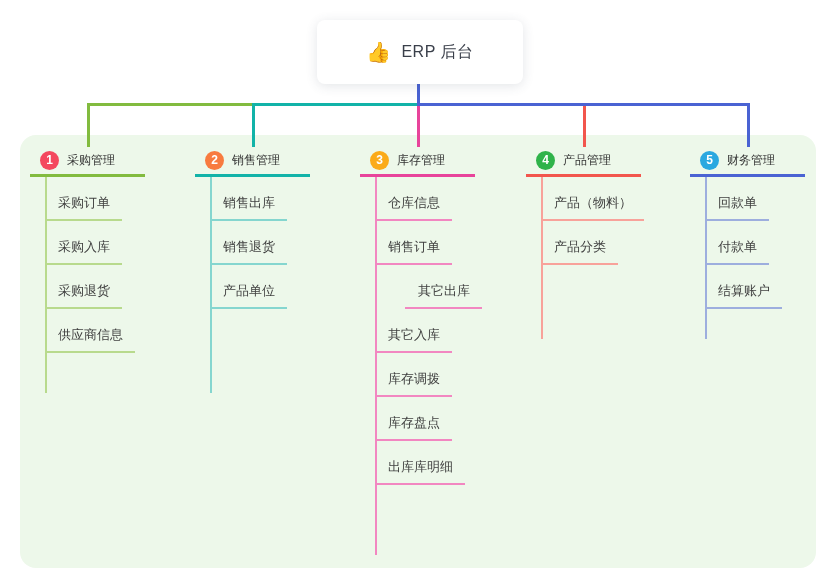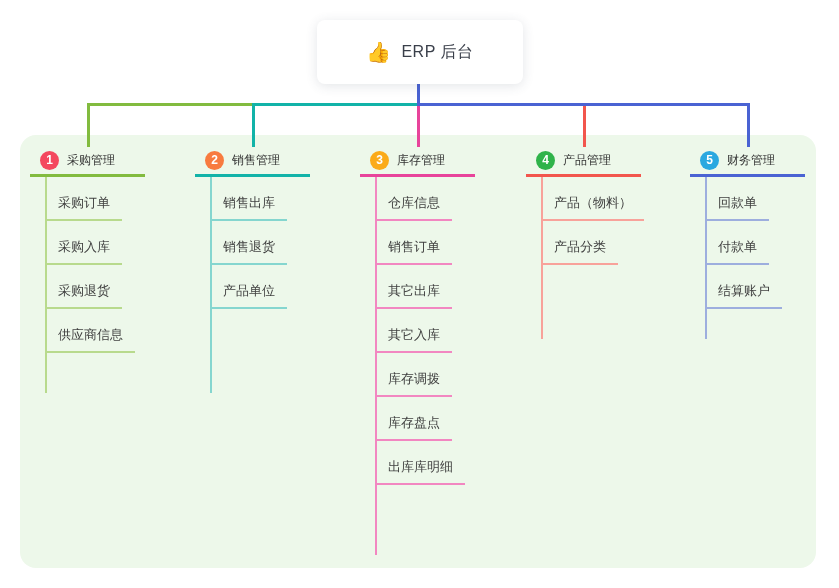--- a/index.html
+++ b/index.html
@@ -92,21 +92,21 @@
         <div class="title-rule" style="background: rgb(232, 68, 155);"></div>
         <div class="vline" style="top: 30px; height: 378px; background: rgb(242, 135, 193);"></div>
         <div class="items">
           <div class="item">
             <div class="item-label" style="border-bottom-color: rgb(242, 135, 193);">仓库信息</div>
           </div>
           <div class="item">
             <div class="item-label" style="border-bottom-color: rgb(242, 135, 193);">销售订单</div>
           </div>
           <div class="item">
-            <div class="item-label" style="border-bottom-color: rgb(242, 135, 193);">其它出库</div>
+            <div class="item-label" style="border-bottom-color: rgb(242, 135, 193); margin-left: 30px;">其它出库</div>
           </div>
           <div class="item">
             <div class="item-label" style="border-bottom-color: rgb(242, 135, 193);">其它入库</div>
           </div>
           <div class="item">
             <div class="item-label" style="border-bottom-color: rgb(242, 135, 193); text-align: right;">库存调拨</div>
           </div>
           <div class="item">
             <div class="item-label" style="border-bottom-color: rgb(242, 135, 193);">库存盘点</div>
           </div>

